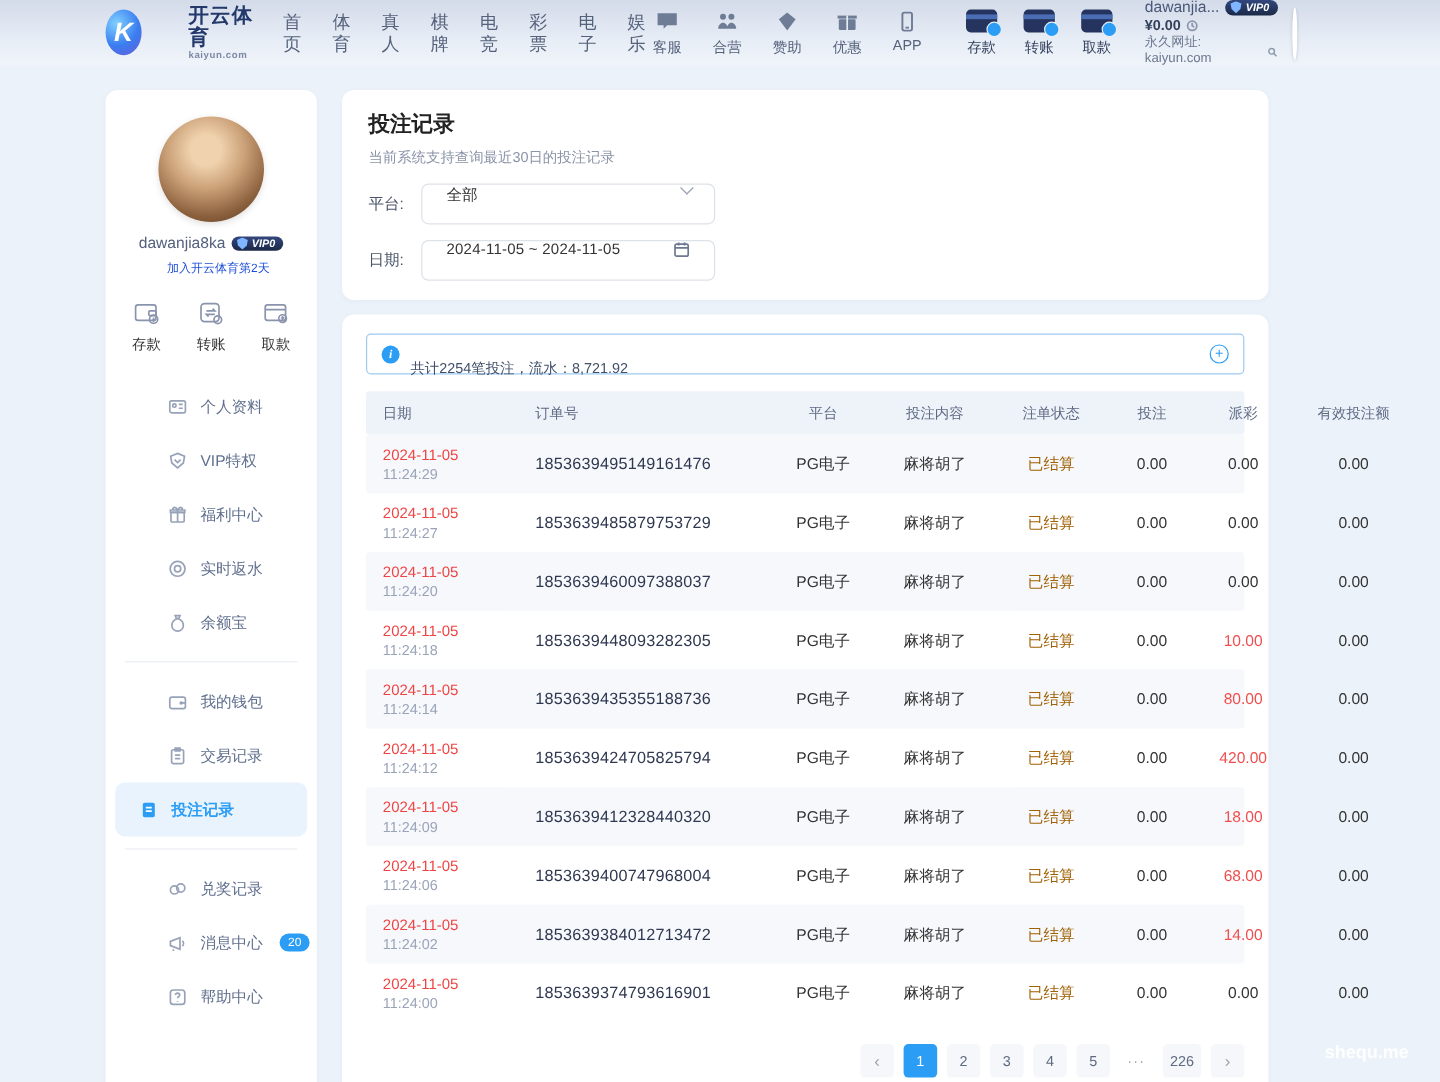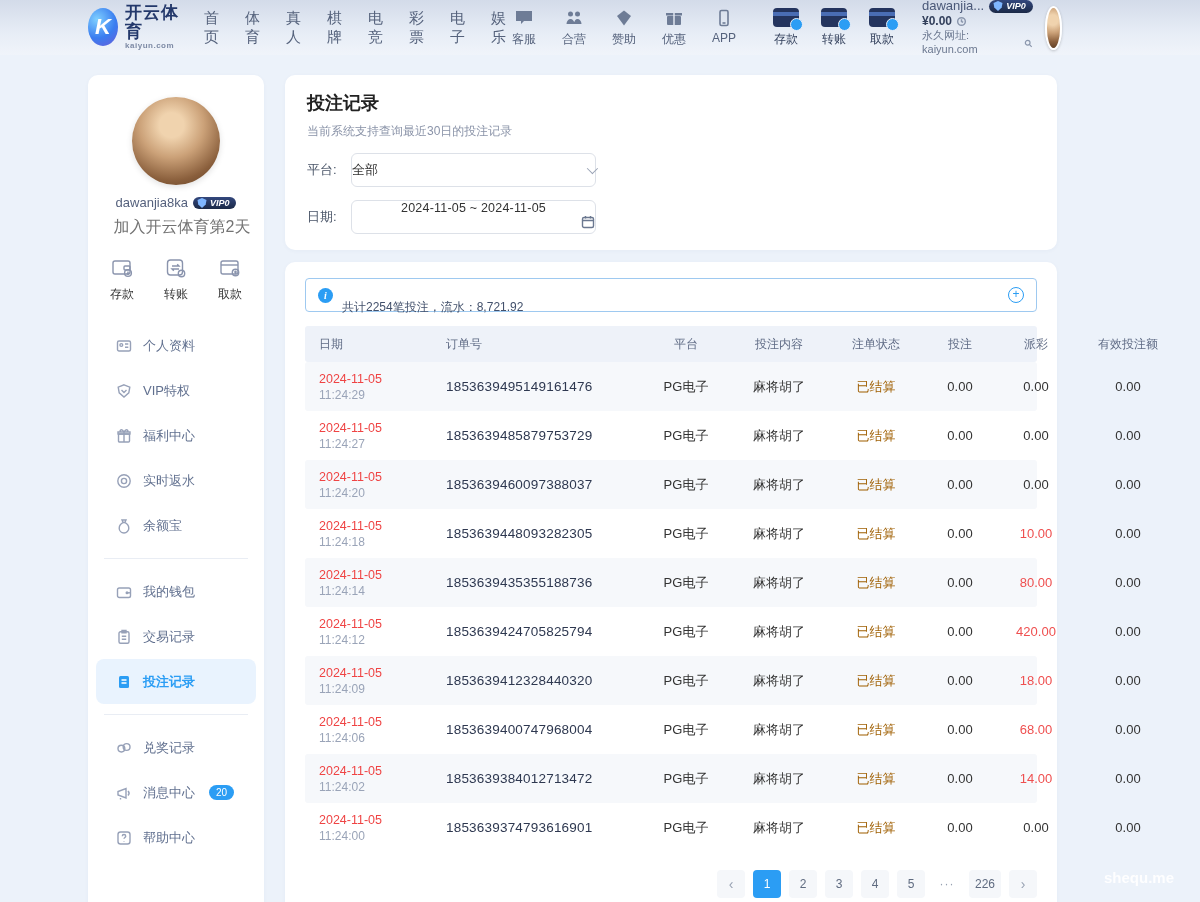--- a/index.html
+++ b/index.html
@@ -14,21 +14,21 @@
   background:linear-gradient(180deg,#d3dbe9 0%,#e7edf6 60%,#f0f4fa 100%);
   padding:0 138px 0 88px;
 }
 .logo { display:flex; align-items:center; gap:7px; cursor:pointer; }
 .logo-mark {
   width:38px; height:38px; border-radius:50%;
   background:radial-gradient(circle at 30% 30%,#7fd0ff,#3a7df0 55%,#6a5bd8);
   color:#fff; font-weight:bold; font-style:italic; font-size:22px;
   display:flex; align-items:center; justify-content:center;
 }
-.logo-text { display:flex; flex-direction:column; line-height:1.1; }
+.logo-text { display:flex; flex-direction:column; line-height:1.1;margin-left:32px; }
 .logo-brand { font-size:17px; font-weight:bold; color:#23386b; letter-spacing:1px; }
 .logo-domain { font-size:8px; color:#7d8aa5; font-weight:bold; letter-spacing:.5px; }
 .mainnav { display:flex; gap:26px; margin-left:22px; }
 .mainnav a { font-size:15px; color:#55627c; text-decoration:none; cursor:pointer; }
 .quick-links { display:flex; gap:14px; margin-left:auto; }
 .qlink { display:flex; flex-direction:column; align-items:center; width:36px; cursor:pointer; }
 .qlink svg { width:20px; height:20px; stroke:#6e7c96; fill:none; stroke-width:1.6; }
 .qlink .filled { fill:#6e7c96; stroke:none; }
 .qlink span { font-size:12px; color:#55627c; margin-top:3px; }
 .wallet-links { display:flex; gap:12px; margin-left:26px; }
@@ -62,48 +62,48 @@
 .card { background:#fff; border-radius:10px; box-shadow:0 1px 4px rgba(40,70,120,.04); }
 
 .sidebar { width:176px; padding:22px 0 30px; height:1000px; }
 .profile { text-align:center; }
 .avatar-big {
   width:88px; height:88px; border-radius:50%; margin:0 auto;
   background:radial-gradient(circle at 45% 32%,#f0d3ae 16%,#cba178 42%,#8a5f3c 72%,#57381f);
   box-shadow:0 2px 6px rgba(0,0,0,.12);
 }
 .profile-name { margin-top:10px; display:flex; align-items:center; justify-content:center; gap:5px; font-size:13px; color:#55617d; }
-.join-text { margin-top:7px; font-size:16px; color:#737373;margin-left:12px; }
+.join-text { margin-top:7px; font-size:10px; color:#1d4ed8;margin-left:12px; }
 .quick-actions { display:flex; justify-content:space-between; padding:18px 22px 6px; }
 .qa { display:flex; flex-direction:column; align-items:center; gap:6px; cursor:pointer; }
 .qa svg { width:24px; height:24px; stroke:#8a94ad; fill:none; stroke-width:1.4; }
 .qa span { font-size:12px; color:#333; }
 .menu { margin-top:14px; }
-.menu-item { display:flex; align-items:center; height:45px; padding:0 0 0 28px; cursor:pointer; color:#61708f; }
+.menu-item { display:flex; align-items:center; height:45px; padding:0 0 0 28px; cursor:pointer; color:#61708f;margin-left:24px; }
 .menu-item svg { width:16px; height:16px; stroke:#97a1b8; fill:none; stroke-width:1.4; flex:none; }
 .menu-item .lbl { margin-left:11px; font-size:13px; }
 .menu-item.active { background:#e9f3fe; border-radius:8px; margin:0 8px; padding-left:20px; color:#2b9df4; }
 .menu-item.active svg { stroke:#2b9df4; }
 .menu-item.active .lbl { font-weight:bold; color:#2b9df4; }
 .menu-divider { height:1px; background:#e9edf4; margin:10px 16px; }
 .msg-badge { margin-left:14px; background:#2b9df4; color:#fff; font-size:10px; border-radius:9px; padding:2px 7px; }
 
 .main-col { width:772px; display:flex; flex-direction:column; gap:12px; }
 .filter-card { padding:16px 22px; }
 .page-title { font-size:18px; font-weight:bold; color:#222; }
 .page-sub { font-size:12px; color:#8a93a8; margin-top:8px; }
 .frow { display:flex; align-items:center; margin-top:13px; }
 .flabel { font-size:13px; color:#4a5568; width:44px; }
 .select-box, .date-box {
   width:245px; height:34px; border:1px solid #dde1e8; border-radius:6px;
-  display:flex; align-items:center; padding:0 0; cursor:pointer; background:#fff;
+  display:flex; align-items:flex-start; padding:0 20px; cursor:pointer; background:#fff;
 }
 .select-box span { font-size:13px; color:#333; }
 .chevron { margin-left:auto; width:8px; height:8px; border-right:1.5px solid #9aa3b5; border-bottom:1.5px solid #9aa3b5; transform:rotate(45deg) translateY(-2px); }
-.date-box { font-size:12.5px; color:#333; letter-spacing:.2px;flex-direction:column; }
+.date-box { font-size:12.5px; color:#333; letter-spacing:.2px; }
 .cal-ico { margin-left:auto; width:14px; height:14px; stroke:#6b7890; fill:none; stroke-width:1.4; }
 .range-group { display:flex; margin-left:12px; border:1px solid #dfe3ea; border-radius:6px; height:36px; overflow:visible; }
 .range-btn { padding:0 14px; display:flex; align-items:center; font-size:13px; color:#3c485e; cursor:pointer; border-right:1px solid #eceff4; }
 .range-btn:last-child { border-right:none; }
 .range-btn.active {
   color:#2b9df4; background:#f2f9ff; border:1px solid #2b9df4; border-radius:6px;
   margin:-1px 0 -1px -1px; position:relative;
 }
 .action-btns { margin-left:auto; display:flex; gap:12px; }
 .btn { width:90px; height:36px; border-radius:4px; font-size:13px; display:flex; align-items:center; justify-content:center; cursor:pointer; }

